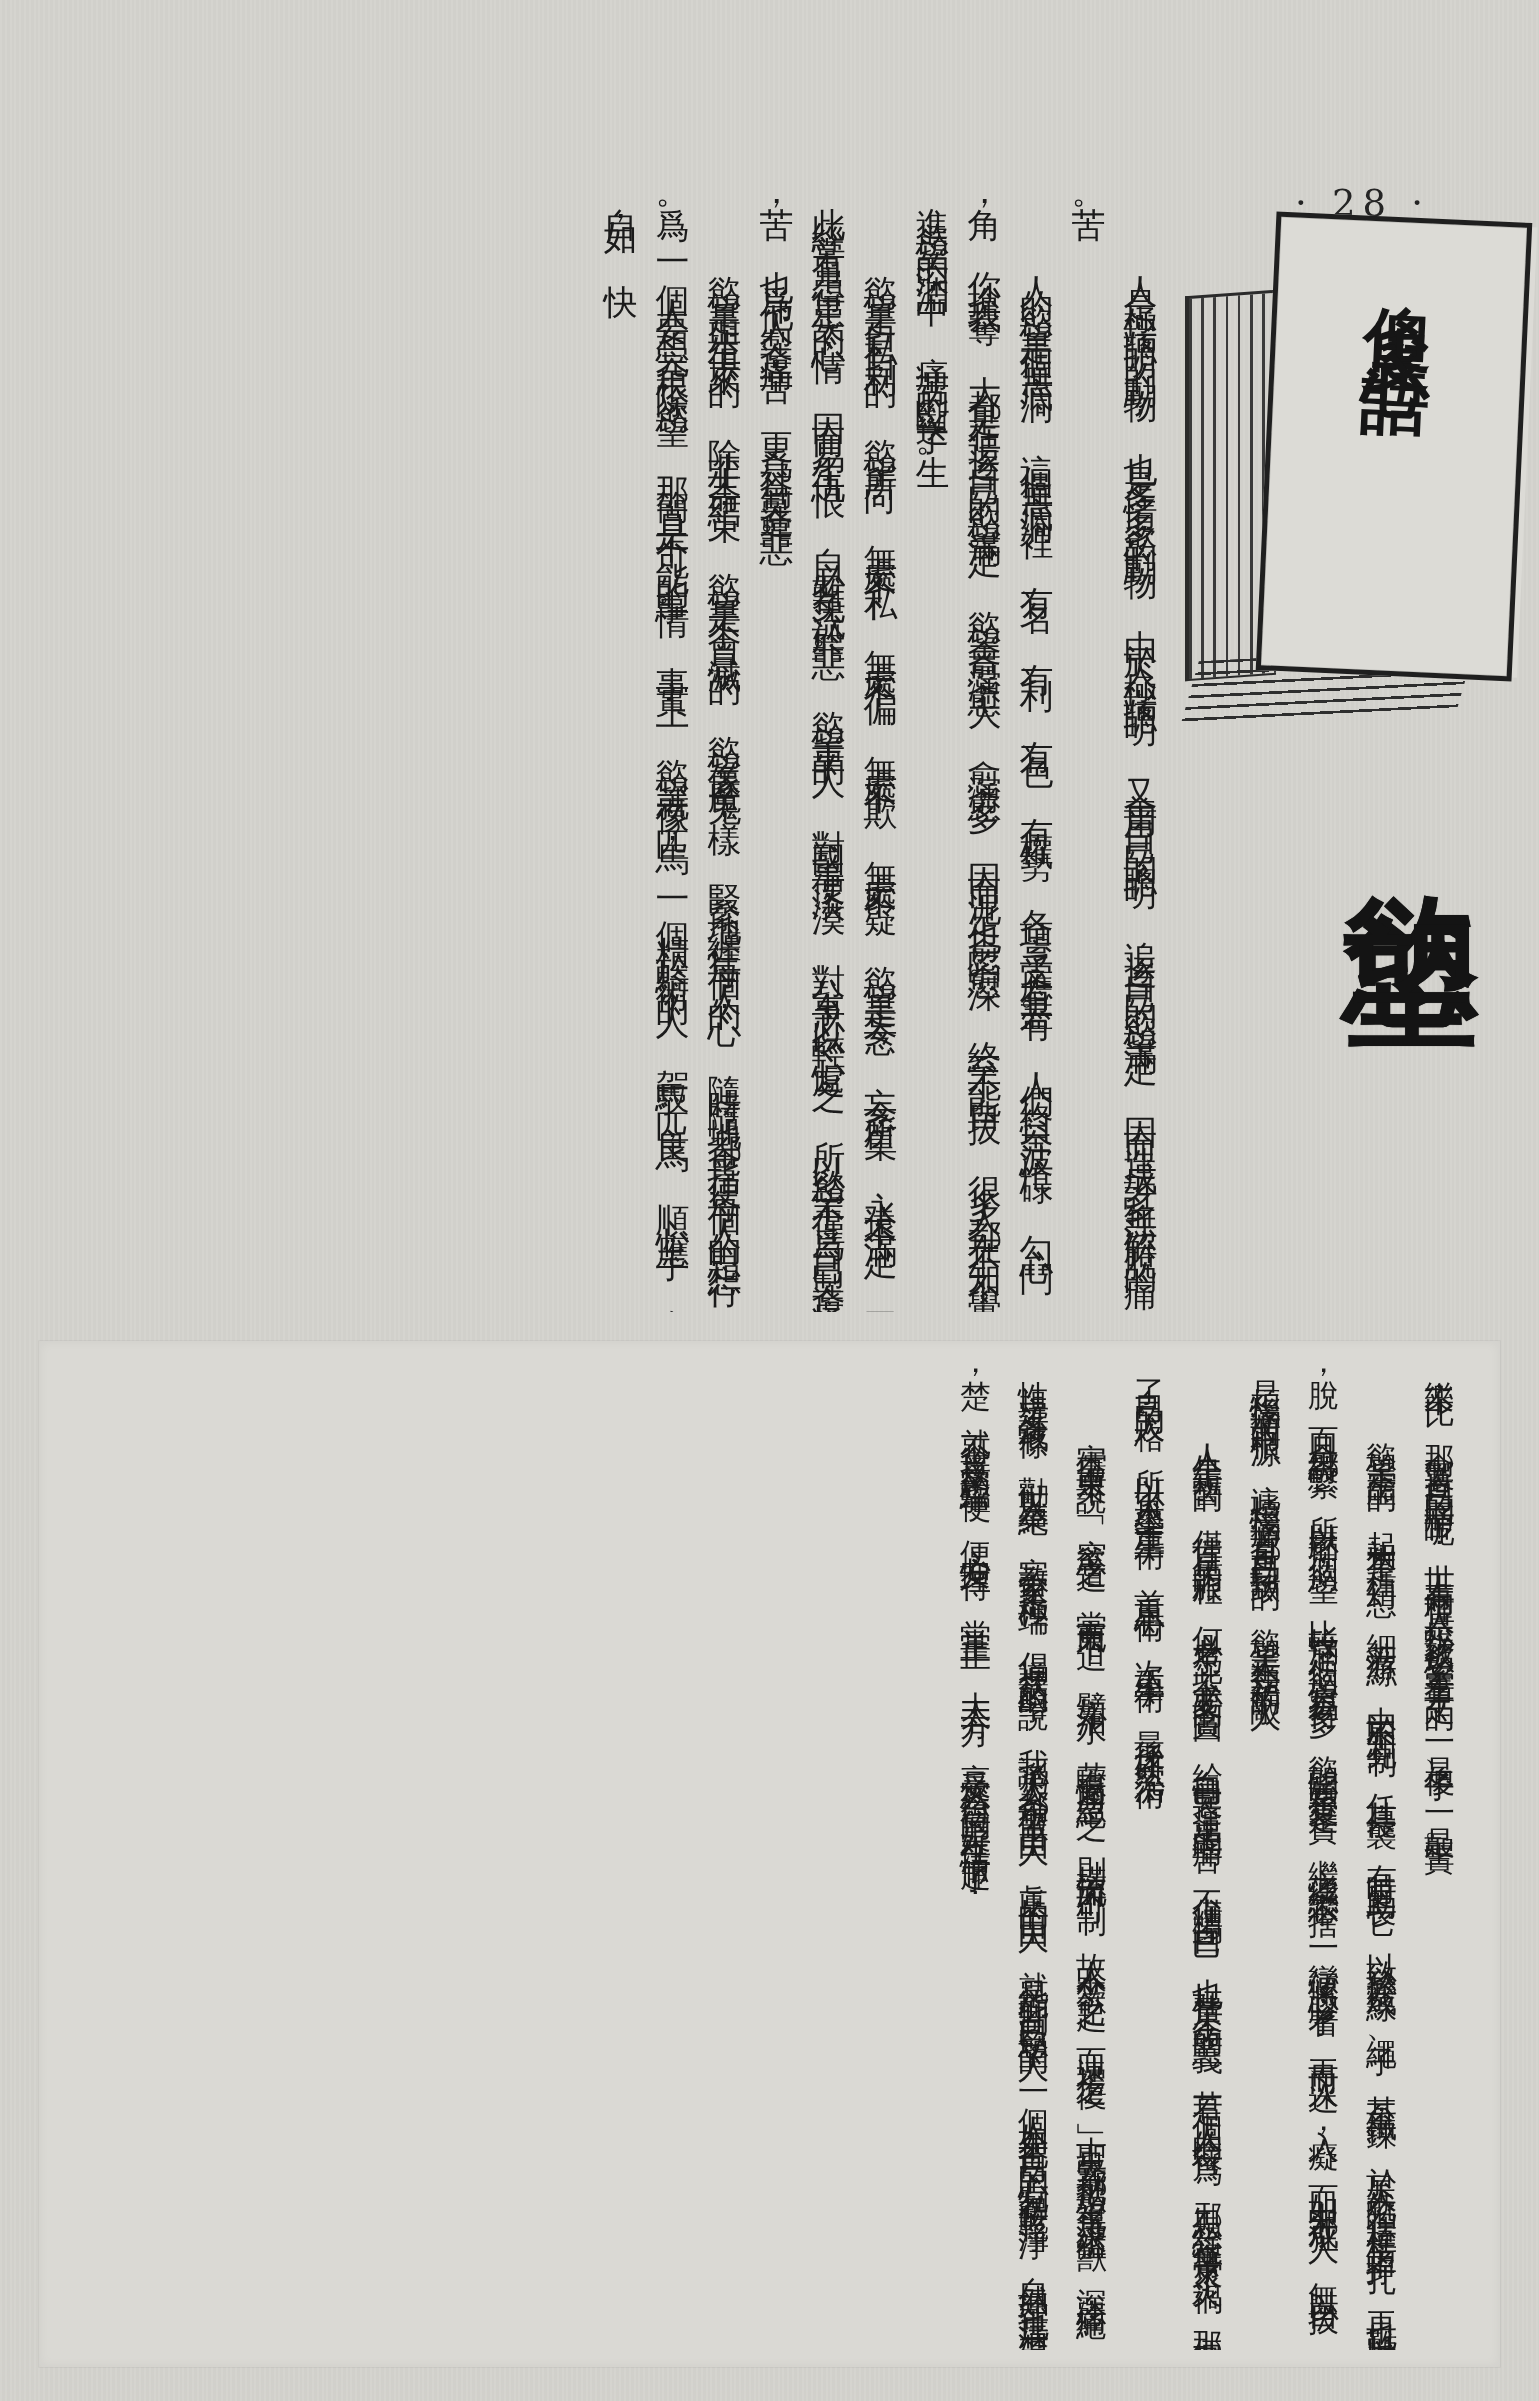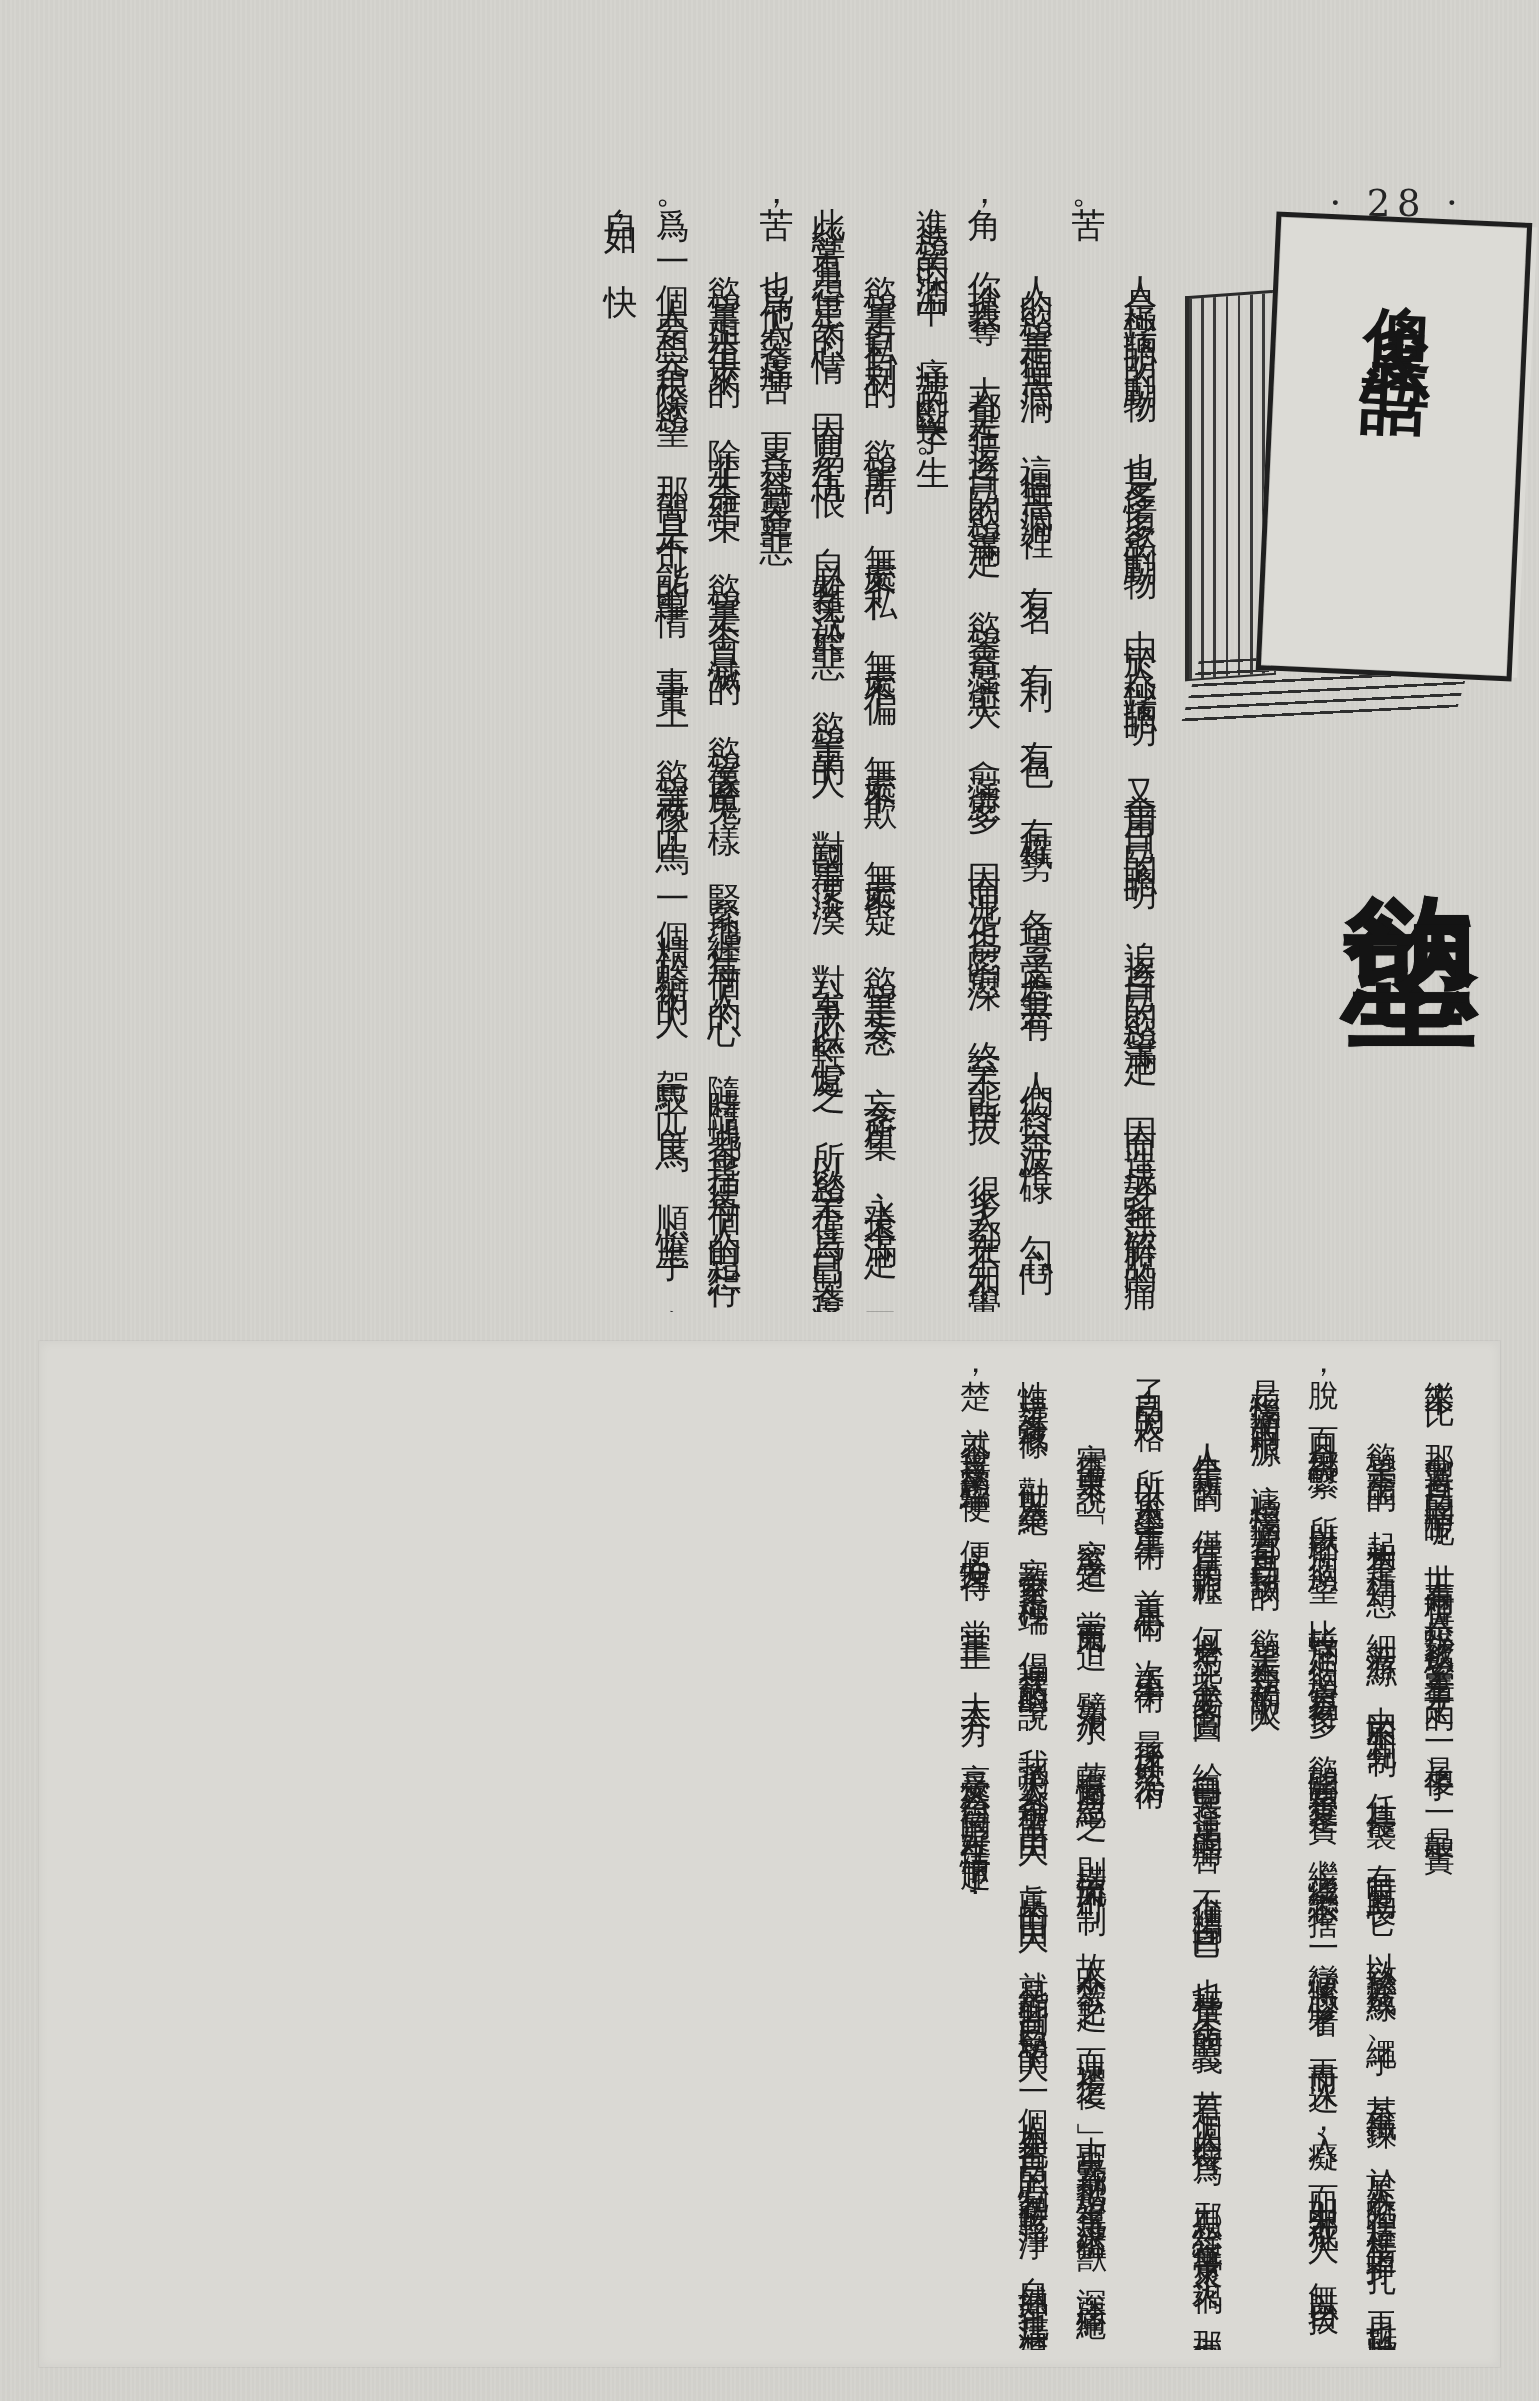--- a/index.html
+++ b/index.html
@@ -19,21 +19,21 @@
     pointer-events:none;
   }
   
   .scan-strip{
     position:absolute;left:39px;top:1341px;width:1461px;height:1026px;
     background:#dad9d4;
     box-shadow:0 0 0 0.7px rgba(0,0,0,.06), 0 0 12.2px rgba(0,0,0,.05) inset;
   }
   .page-num{
     position:absolute;top:182px;left:1295px;width:204px;
-    text-align:center;font-size:37px;letter-spacing:6.8px;color:#242424;
+    font-size:37px;letter-spacing:6.8px;color:#242424;
   }
   
   .book{position:absolute;left:1182px;top:214px;width:348px;height:524px;}
   .book .edge-left{
     position:absolute;left:2.7px;top:79px;width:87px;height:380px;
     border-left:4.1px solid #2a2a2a;border-top:3.4px solid #2a2a2a;border-bottom:2.7px solid #2a2a2a;
     background:repeating-linear-gradient(90deg,#3a3a3a 0 2.7px,transparent 2.7px 12.2px);
     transform:skewY(-4deg);
   }
   .book .edge-bottom{

